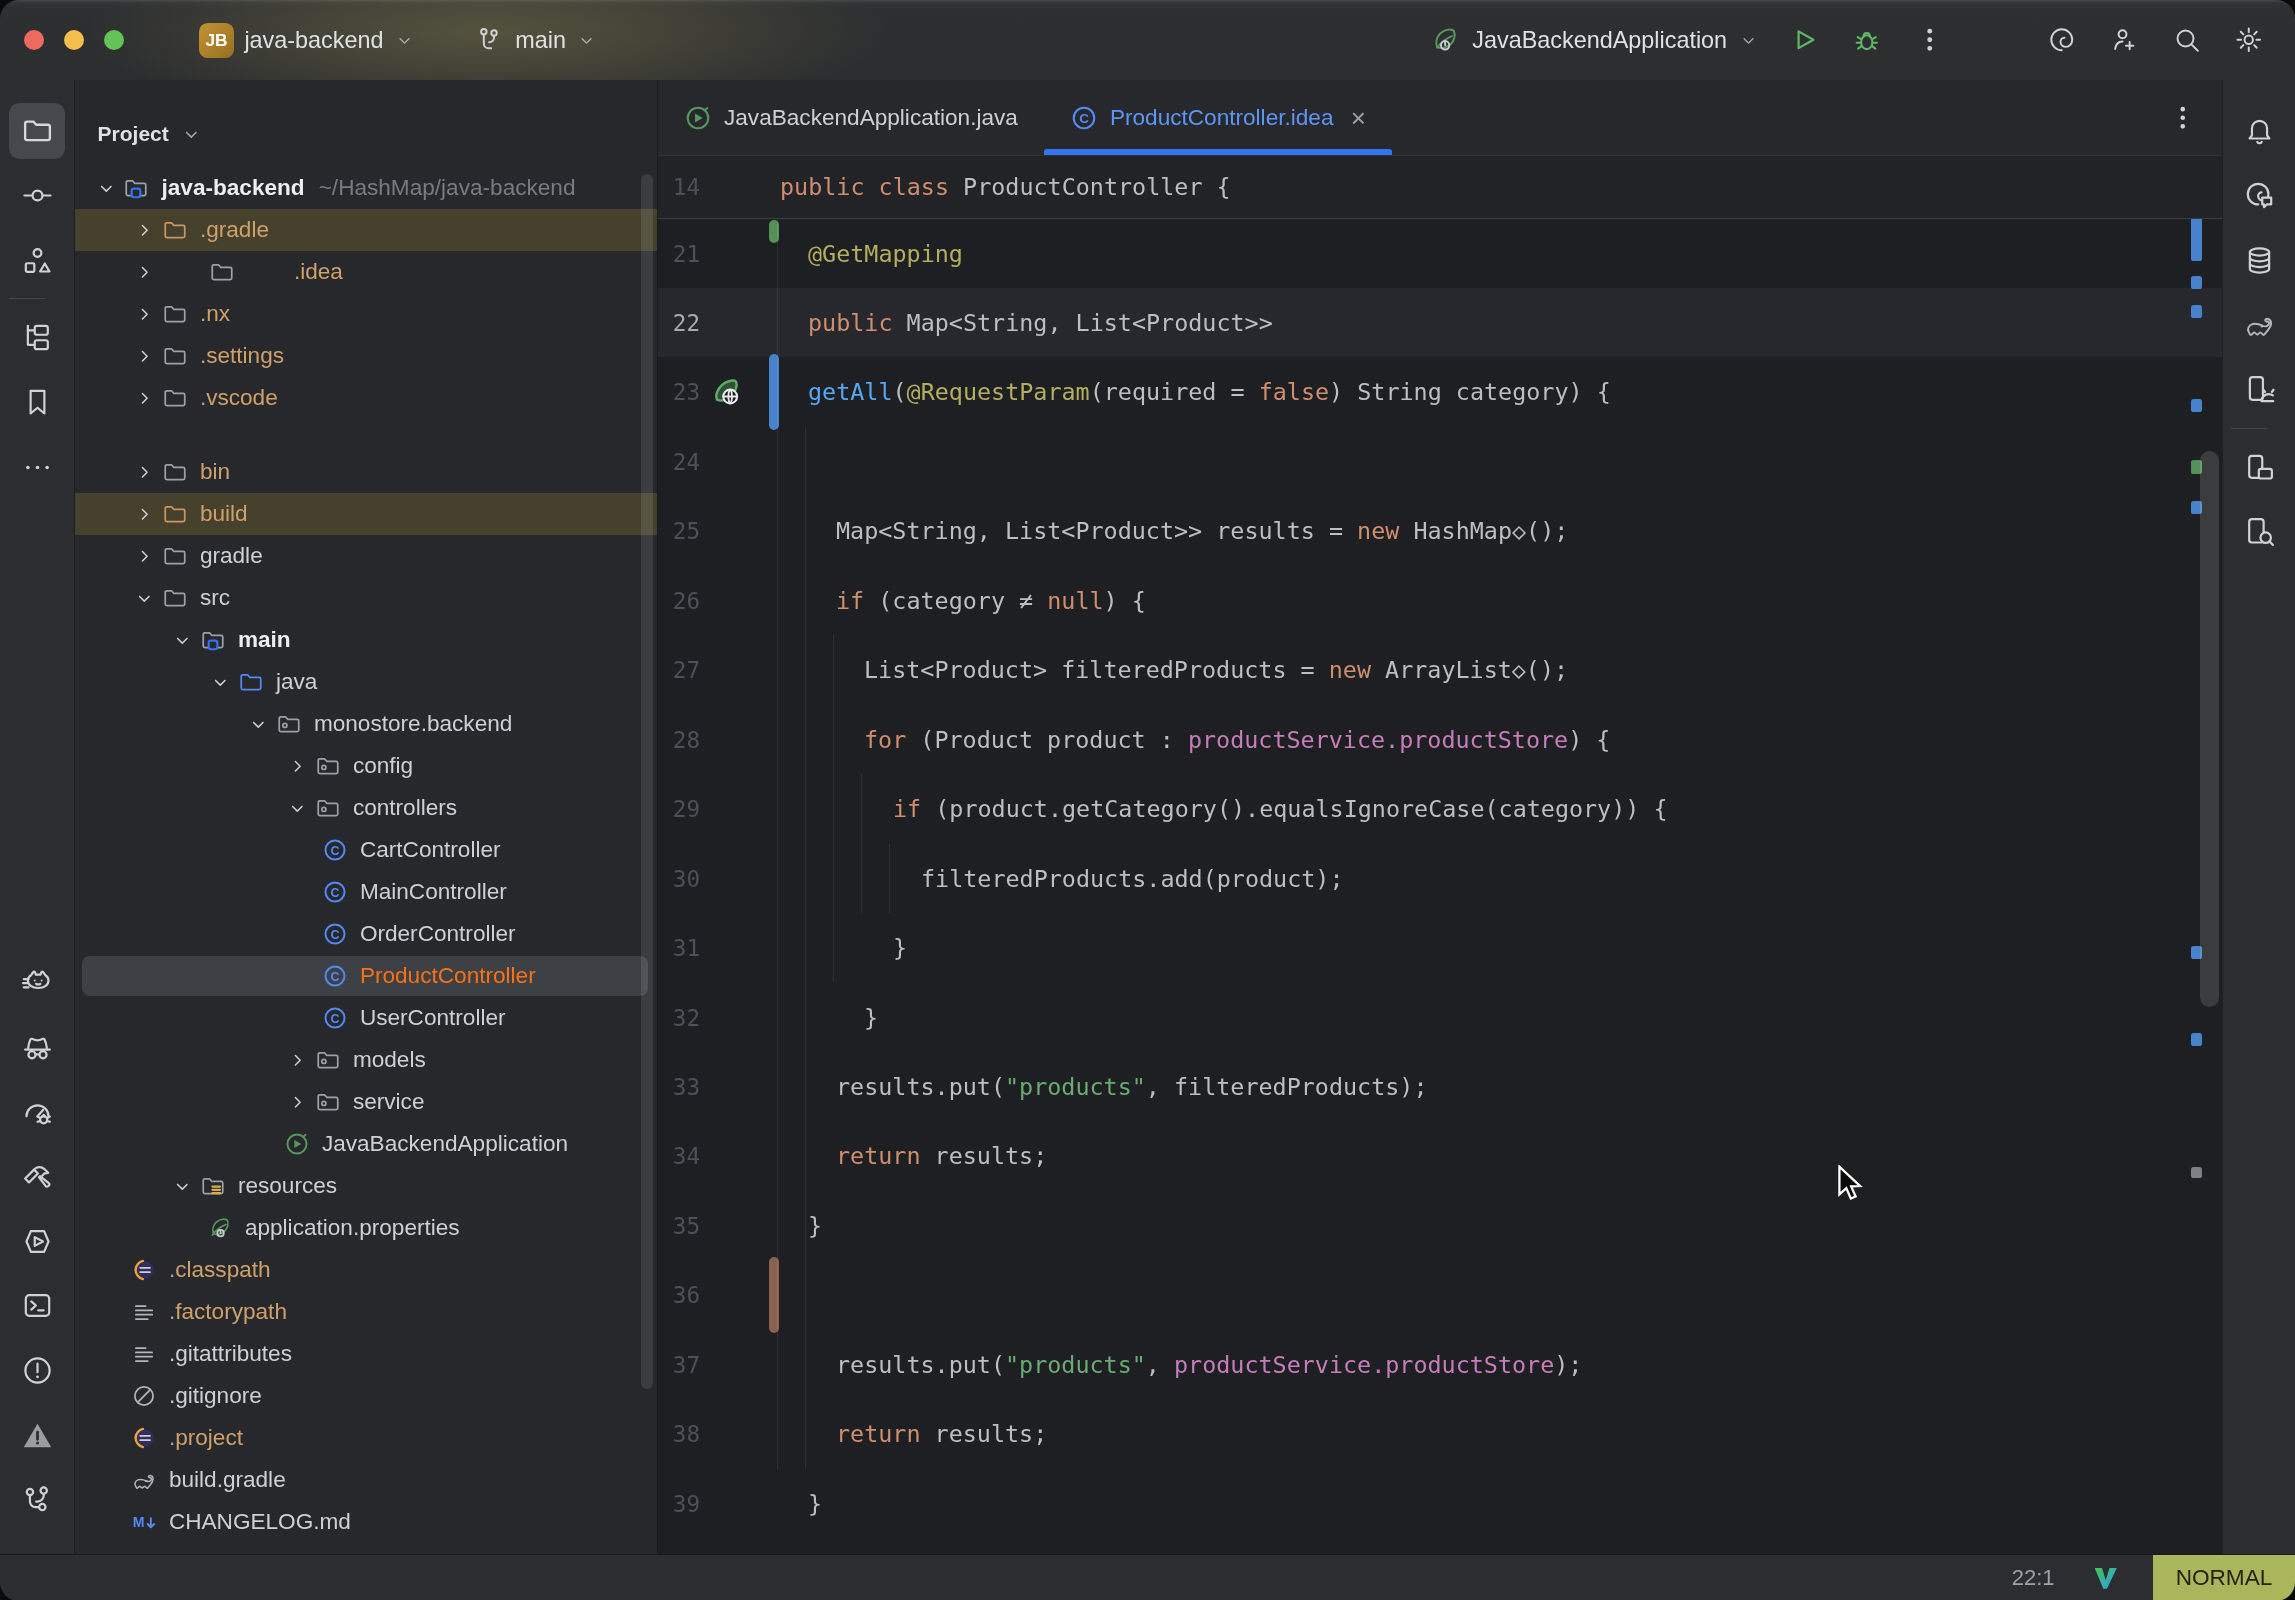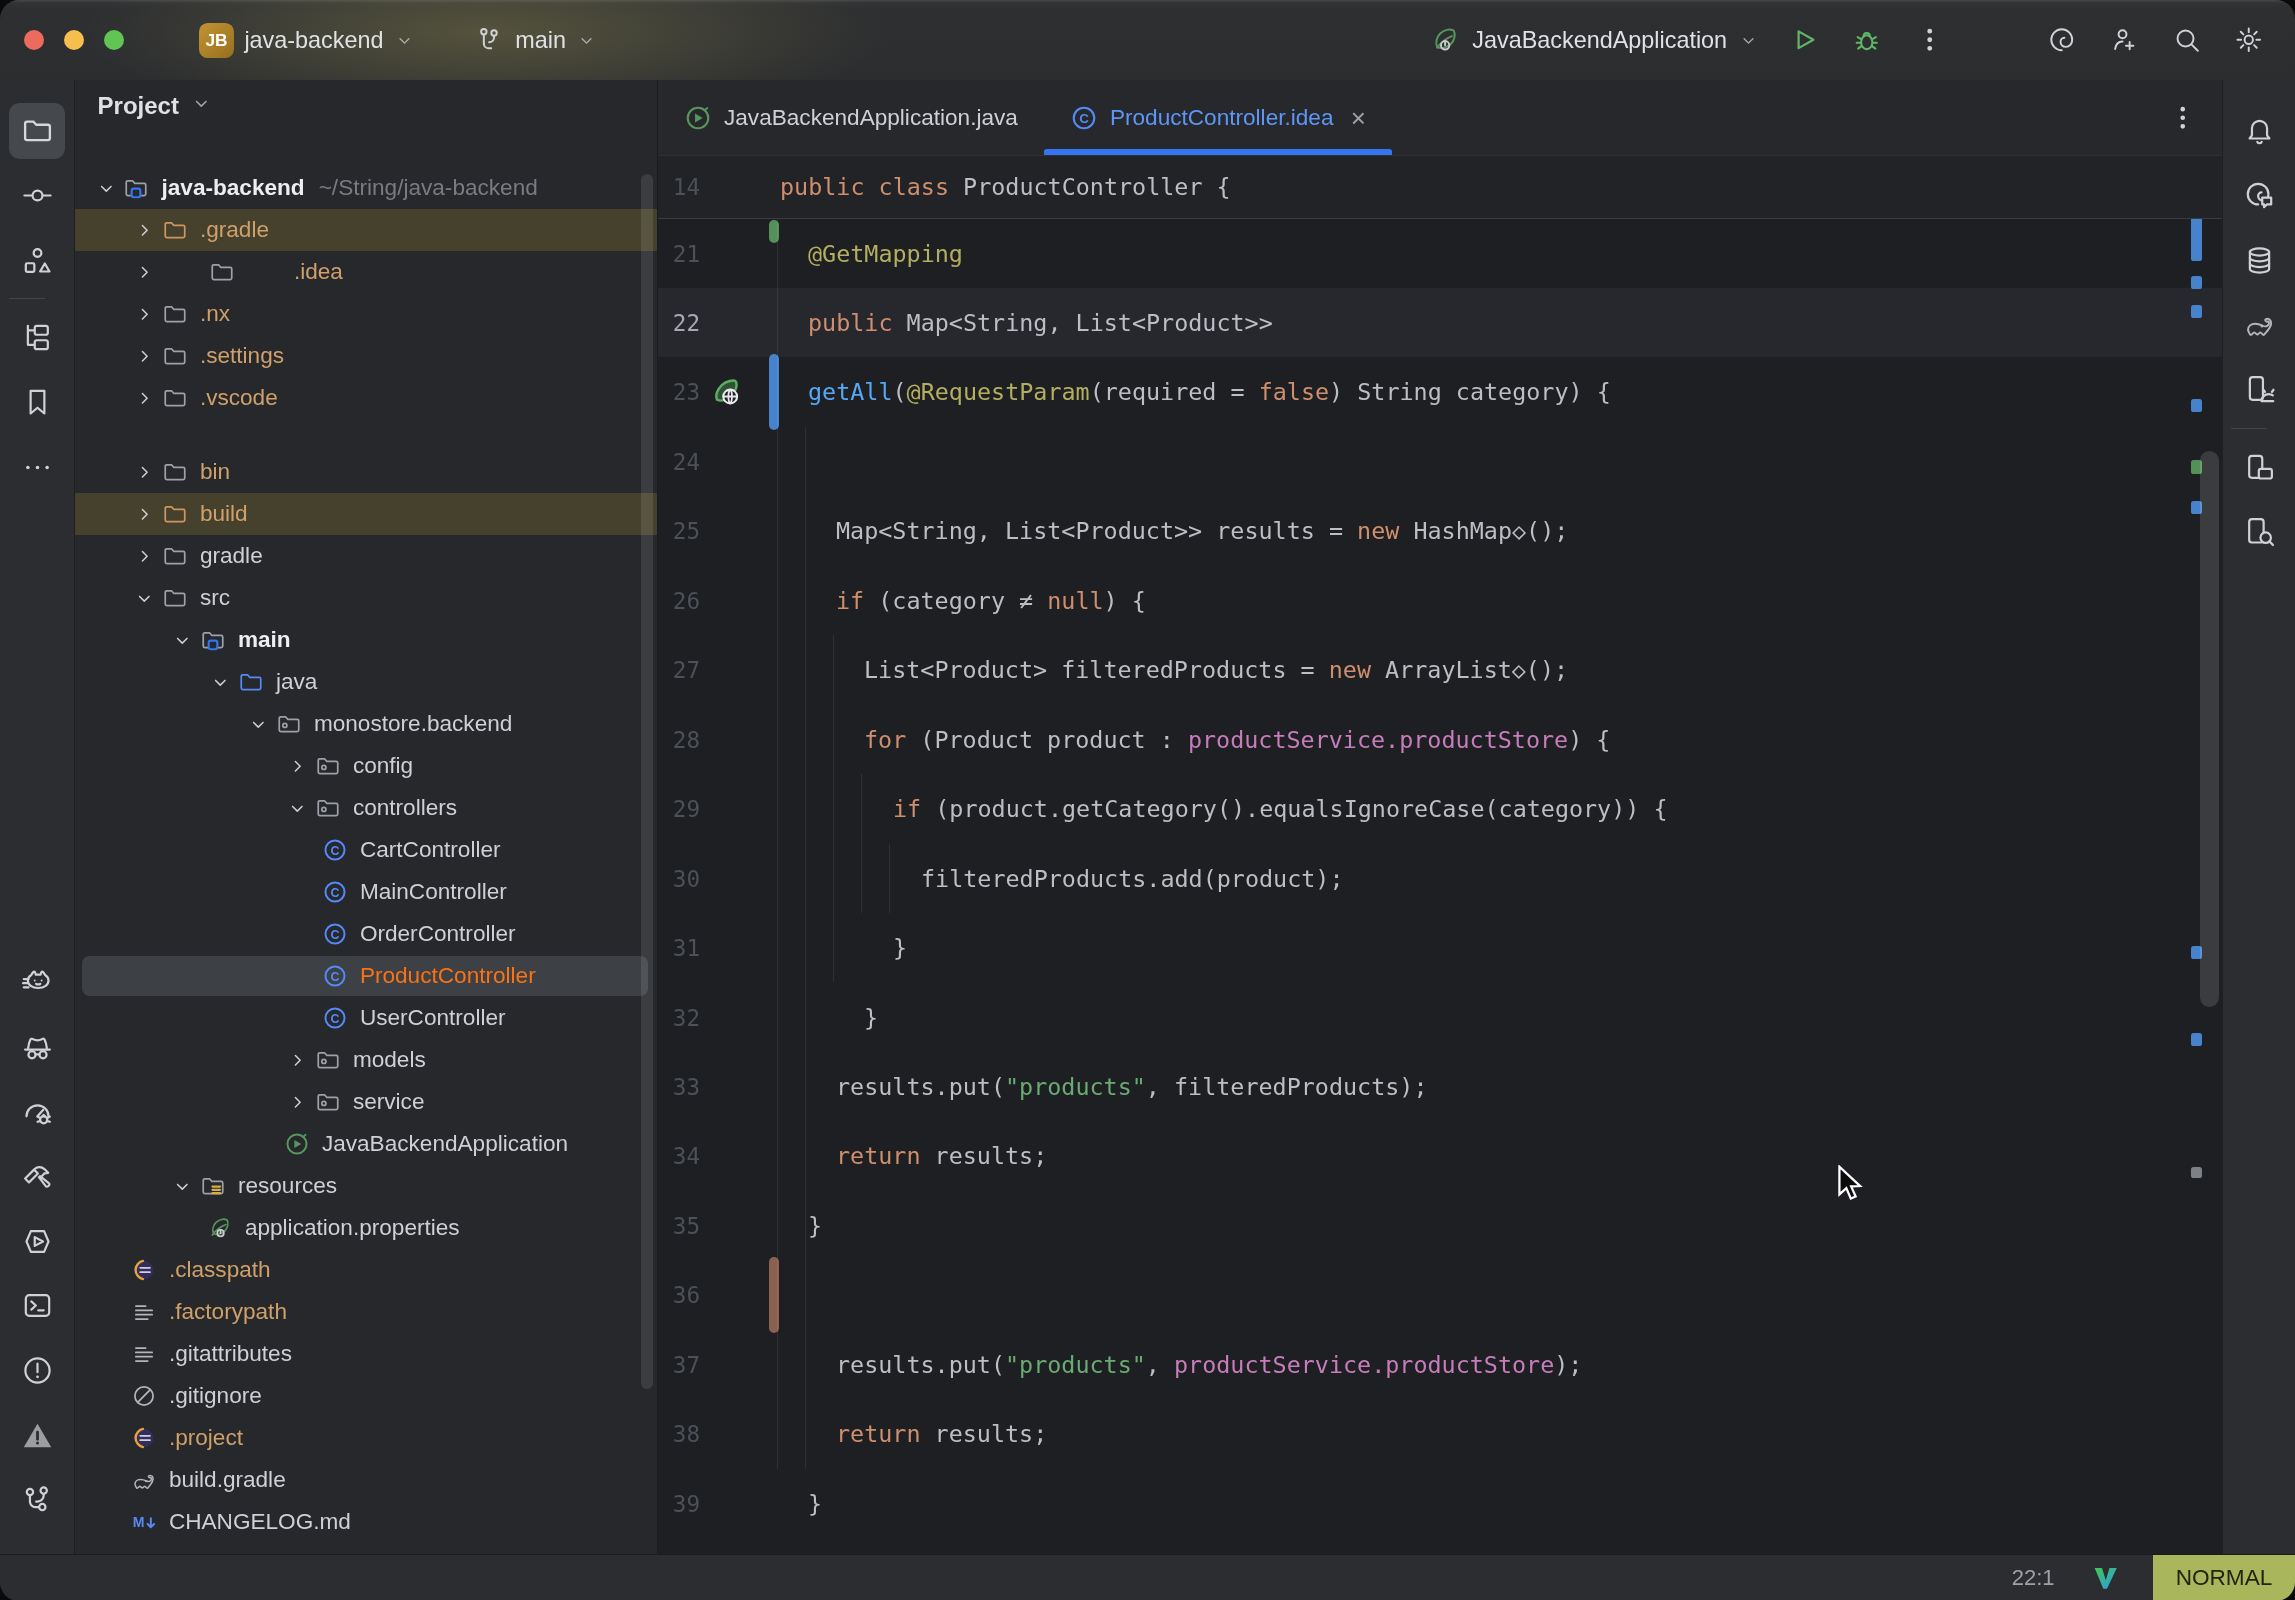--- a/index.html
+++ b/index.html
@@ -31,21 +31,21 @@
   .stripe.left{border-right:0.9px solid #1e1f22;}
   .stripe.right{width:73px;border-left:0.9px solid #1e1f22;}
   .sicon{width:56px;height:56px;margin:8.7px 0;border-radius:10.4px;display:flex;align-items:center;justify-content:center;cursor:pointer;}
   .sicon svg{width:33px;height:33px;}
   .sicon.active{background:#45484d;}
   .sdivider{width:36px;height:0.9px;background:#43454a;margin:10.4px 0;}
   .stripe .spacer{flex:1;}
 
   
   .project-panel{width:583px;background:#26282c;position:relative;border-right:0.9px solid #1a1b1e;overflow:hidden;}
-  .pp-header{height:66px;display:flex;align-items:flex-start;padding:12px 0 0 22.6px;color:#dfe1e5;font-size:24px;font-weight:bold;gap:11px;}
+  .pp-header{height:66px;display:flex;align-items:flex-end;padding:12px 0 0 22.6px;color:#dfe1e5;font-size:21px;font-weight:bold;gap:11px;}
   .tree{padding-top:21px;}
   .tree-row{height:42px;display:flex;align-items:center;font-size:22.6px;color:#cfd1d6;cursor:pointer;position:relative;white-space:nowrap;}
   .tree-row .chevslot{width:31px;height:31px;flex:0 0 31px;display:flex;align-items:center;justify-content:center;}
   .tree-row .chevslot svg{width:22.6px;height:22.6px;}
   .tree-row .ficon{width:29.5px;height:29.5px;flex:0 0 29.5px;margin-right:10.4px;display:flex;align-items:center;justify-content:center;}
   .tree-row .ficon svg{width:26px;height:26px;}
   .tree-row .lbl{color:#ced0d6;}
   .tree-row .lbl.orange{color:#cfa06a;}
   .tree-row .lbl.blue{color:#f97316;}
   .tree-row .lbl.bold{font-weight:bold;color:#eceef2;}
@@ -327,21 +327,21 @@
                 <polyline points="7,10 12,15 17,10"></polyline>
               </svg>
             </span>
             <span class="ficon">
               <svg class="ic" viewBox="0 0 24 24" style="stroke:#9da0a8">
                 <path d="M3 7a1.5 1.5 0 0 1 1.5-1.5H9l2 2.3h8.5A1.5 1.5 0 0 1 21 9.3v8.2a1.5 1.5 0 0 1-1.5 1.5h-15A1.5 1.5 0 0 1 3 17.5Z"></path>
                 <rect x="8" y="12.5" width="8" height="8" rx="2" fill="#26282c" style="stroke:#3574f0;stroke-width:2"></rect>
               </svg>
             </span>
             <span class="lbl white bold">java-backend</span>
-            <span class="suffix">~/String/java-backend</span>
+            <span class="suffix">~/HashMap/java-backend</span>
           </div>
           <div class="tree-row excluded" style="padding-left: 54px;">
             <span class="chevslot">
               <svg class="ic" viewBox="0 0 24 24" style="">
                 <polyline points="10,7 15,12 10,17"></polyline>
               </svg>
             </span>
             <span class="ficon">
               <svg class="ic" viewBox="0 0 24 24" style="stroke:#cf9560">
                 <path d="M3 7a1.5 1.5 0 0 1 1.5-1.5H9l2 2.3h8.5A1.5 1.5 0 0 1 21 9.3v8.2a1.5 1.5 0 0 1-1.5 1.5h-15A1.5 1.5 0 0 1 3 17.5Z"></path>

